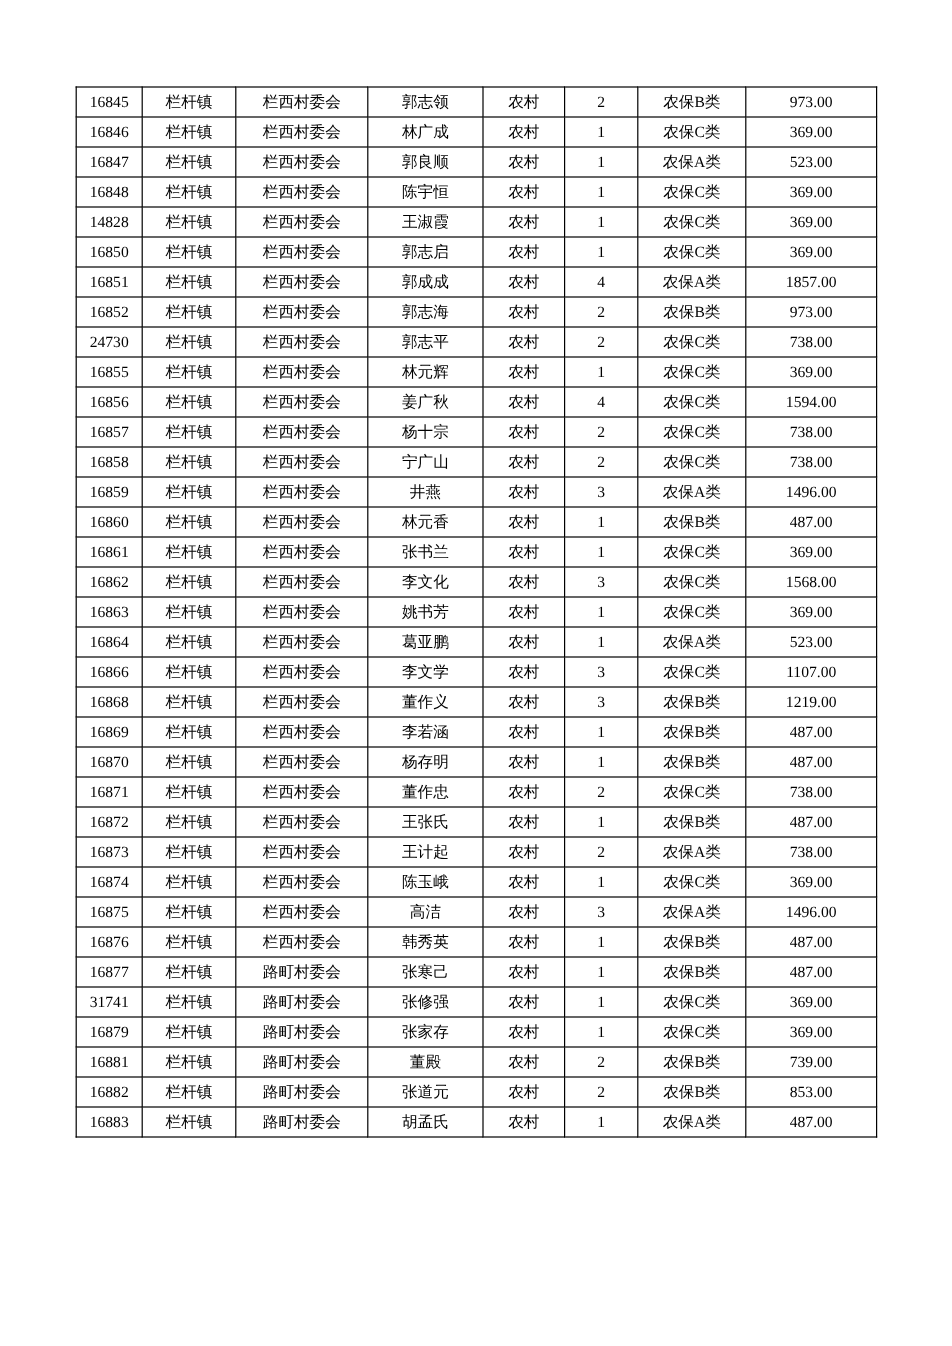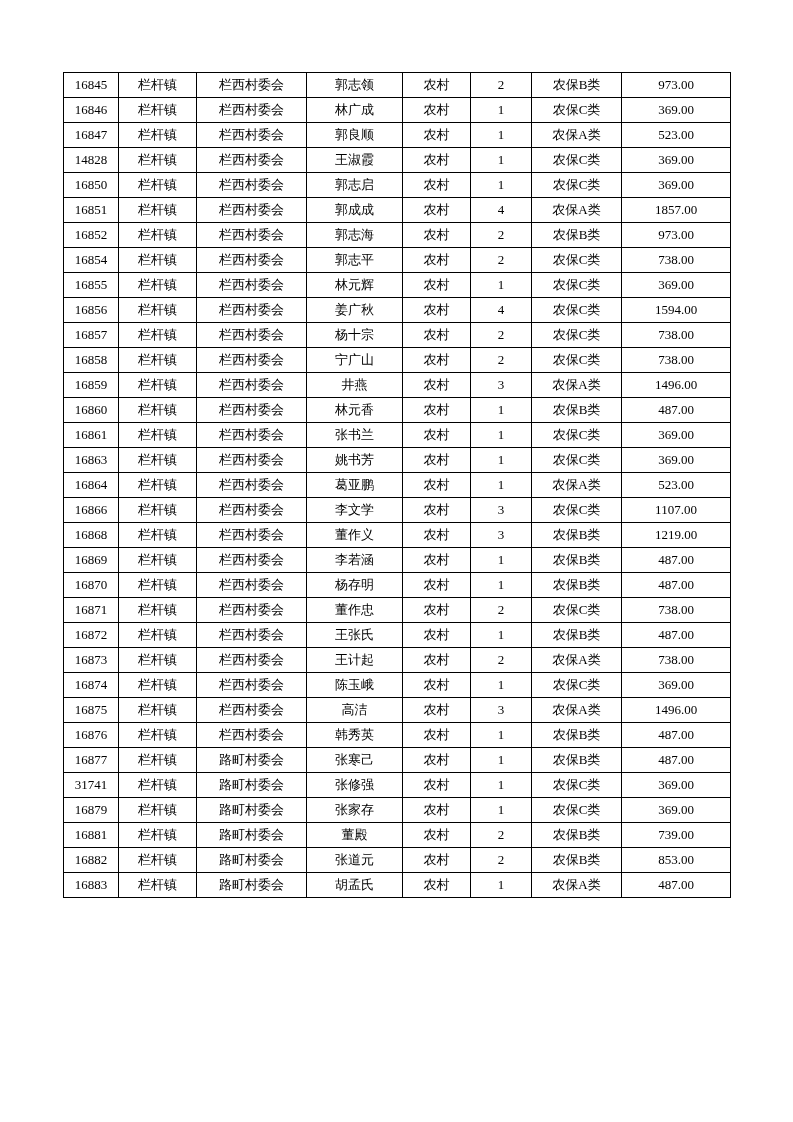--- a/index.html
+++ b/index.html
@@ -89,20 +89,30 @@
           <td>16847</td>
           <td>栏杆镇</td>
           <td>栏西村委会</td>
           <td>郭良顺</td>
           <td>农村</td>
           <td>1</td>
           <td>农保A类</td>
           <td>523.00</td>
         </tr>
         <tr>
+          <td>16848</td>
+          <td>栏杆镇</td>
+          <td>栏西村委会</td>
+          <td>陈宇恒</td>
+          <td>农村</td>
+          <td>1</td>
+          <td>农保C类</td>
+          <td>369.00</td>
+        </tr>
+        <tr>
           <td>14828</td>
           <td>栏杆镇</td>
           <td>栏西村委会</td>
           <td>王淑霞</td>
           <td>农村</td>
           <td>1</td>
           <td>农保C类</td>
           <td>369.00</td>
         </tr>
         <tr>
@@ -129,21 +139,21 @@
           <td>16852</td>
           <td>栏杆镇</td>
           <td>栏西村委会</td>
           <td>郭志海</td>
           <td>农村</td>
           <td>2</td>
           <td>农保B类</td>
           <td>973.00</td>
         </tr>
         <tr>
-          <td>16854</td>
+          <td>24730</td>
           <td>栏杆镇</td>
           <td>栏西村委会</td>
           <td>郭志平</td>
           <td>农村</td>
           <td>2</td>
           <td>农保C类</td>
           <td>738.00</td>
         </tr>
         <tr>
           <td>16855</td>
@@ -207,20 +217,30 @@
         </tr>
         <tr>
           <td>16861</td>
           <td>栏杆镇</td>
           <td>栏西村委会</td>
           <td>张书兰</td>
           <td>农村</td>
           <td>1</td>
           <td>农保C类</td>
           <td>369.00</td>
+        </tr>
+        <tr>
+          <td>16862</td>
+          <td>栏杆镇</td>
+          <td>栏西村委会</td>
+          <td>李文化</td>
+          <td>农村</td>
+          <td>3</td>
+          <td>农保C类</td>
+          <td>1568.00</td>
         </tr>
         <tr>
           <td>16863</td>
           <td>栏杆镇</td>
           <td>栏西村委会</td>
           <td>姚书芳</td>
           <td>农村</td>
           <td>1</td>
           <td>农保C类</td>
           <td>369.00</td>

